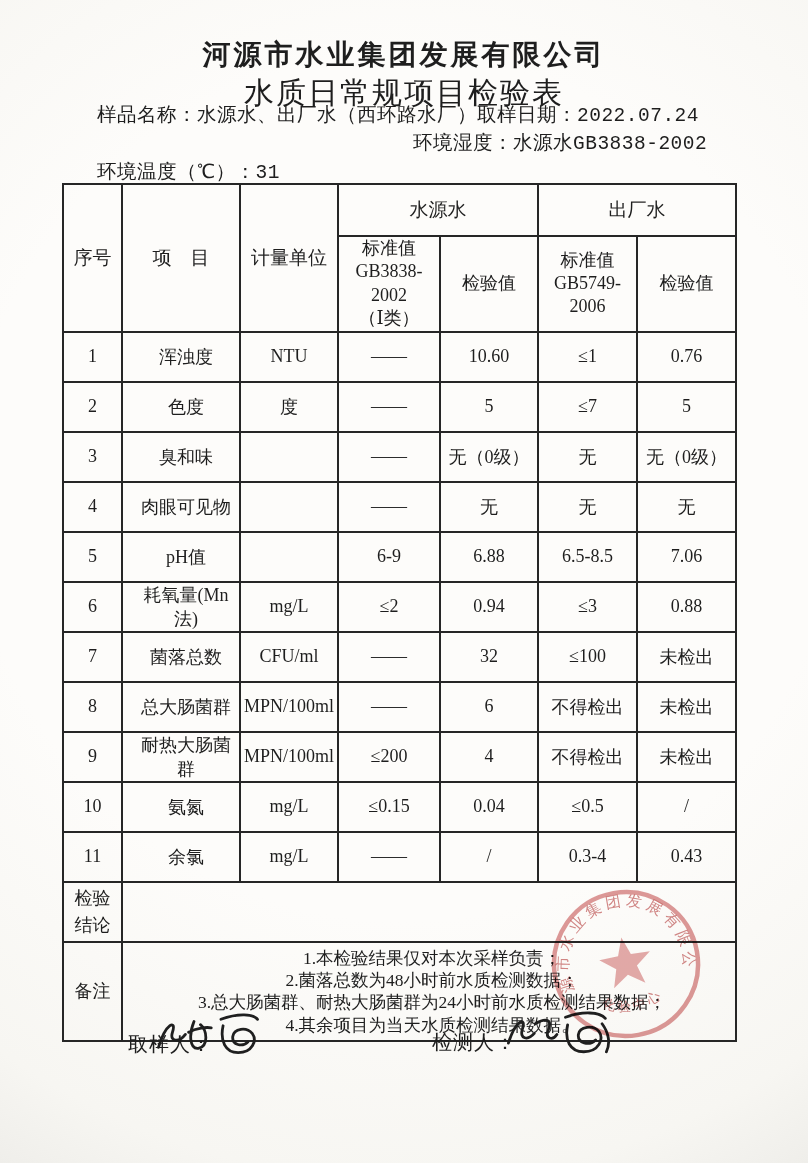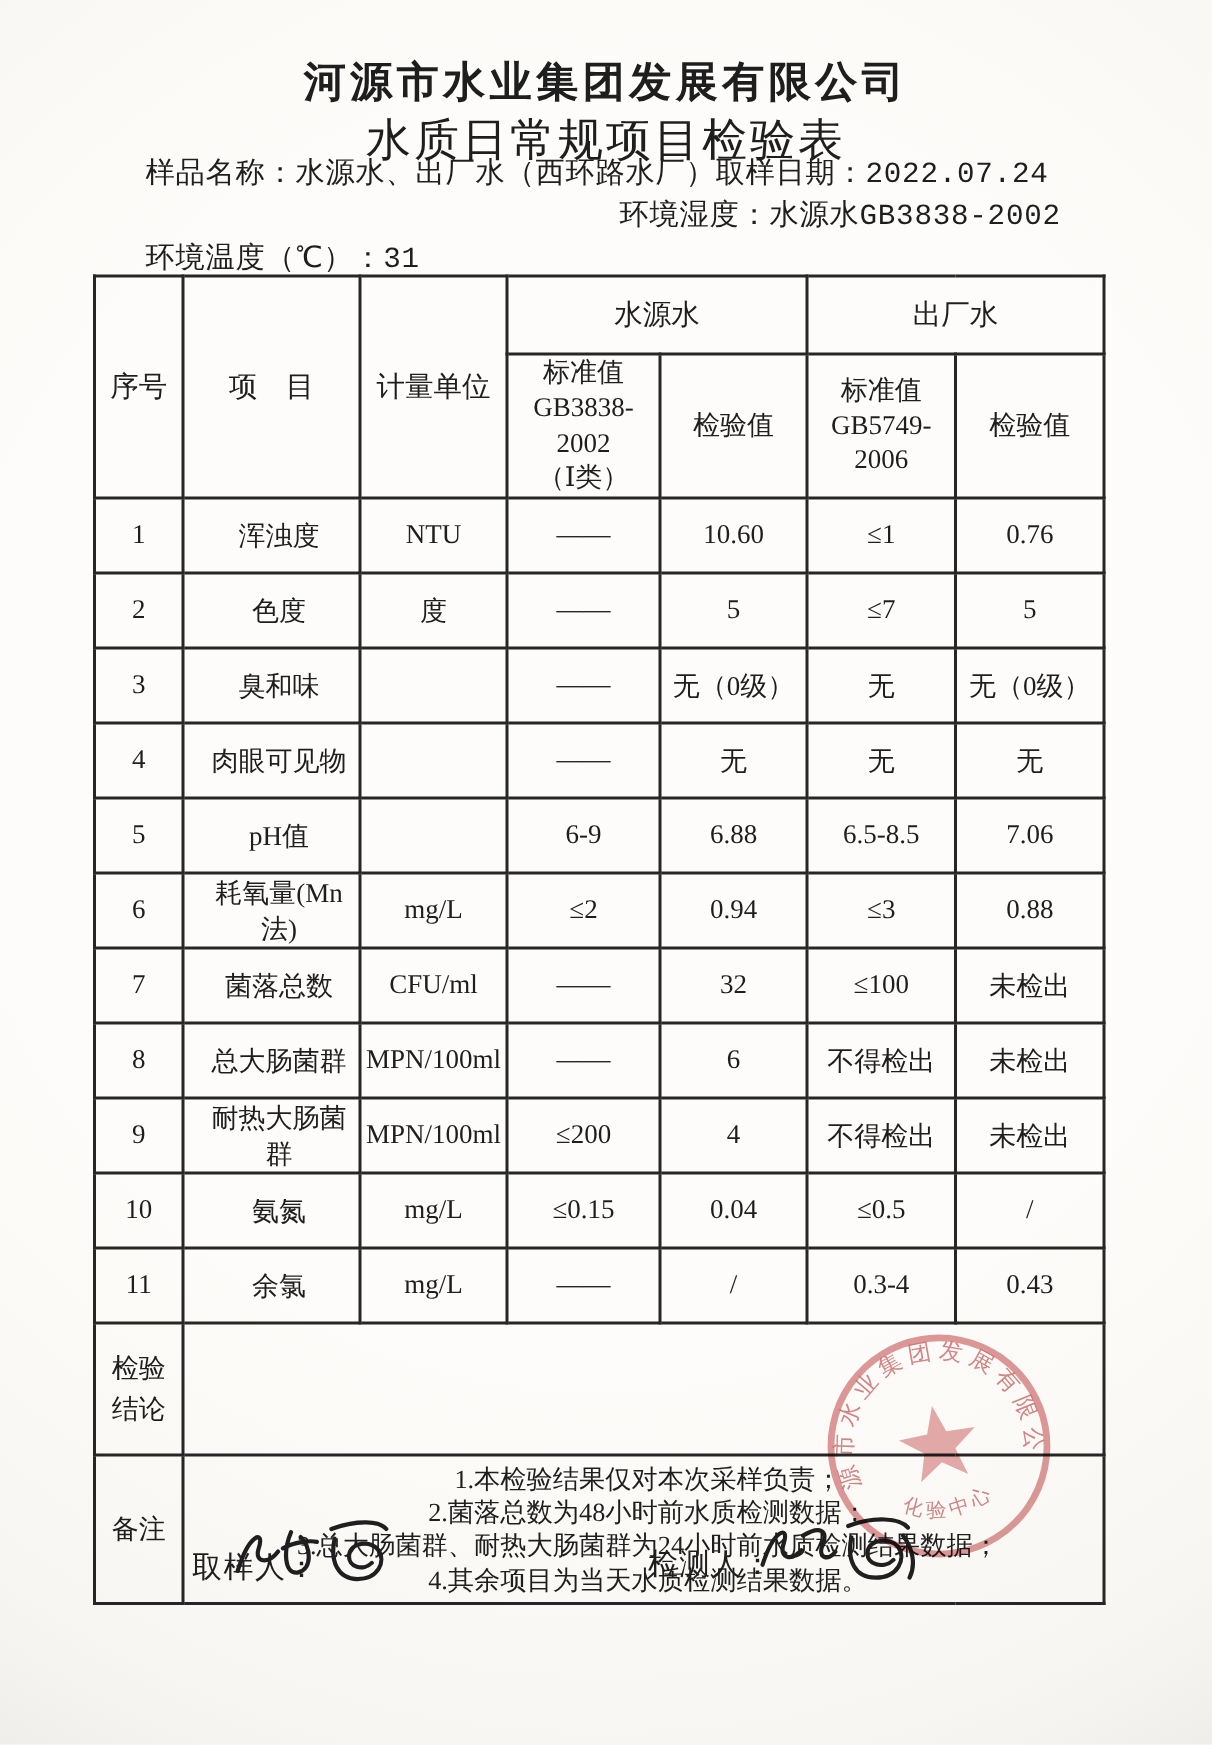--- a/index.html
+++ b/index.html
@@ -32,21 +32,21 @@
     border:2px solid #262626;
     text-align:center; vertical-align:middle;
     font-weight:normal; font-size:18px;
     overflow:hidden;
   }
   tr.h1 th { height:52px; font-size:19px; }
   tr.h2 th { height:66px; line-height:1.3; }
   th.std { white-space:pre-line; font-size:16.5px; line-height:1.28; }
   .data-row td { height:50px; }
   td.cell-item { text-align:left; padding-left:10px; }
-  tr.concl-row td { height:88px; }
+  tr.concl-row td { height:60px; }
   tr.notes-row td { height:92px; }
   td.label-cell { white-space:pre-line; line-height:1.45; font-size:18.5px; }
   td.notes-cell { text-align:left; vertical-align:middle; }
   .notes-content { padding:4px 2px 4px 8px; font-size:17.5px; line-height:1.28; }
   .notes-content div { white-space:nowrap; }
 
   .seal {
     position:absolute; left:540px; top:878px; width:172px; height:172px;
     transform:rotate(-10deg);
     mix-blend-mode:multiply; opacity:0.88;

